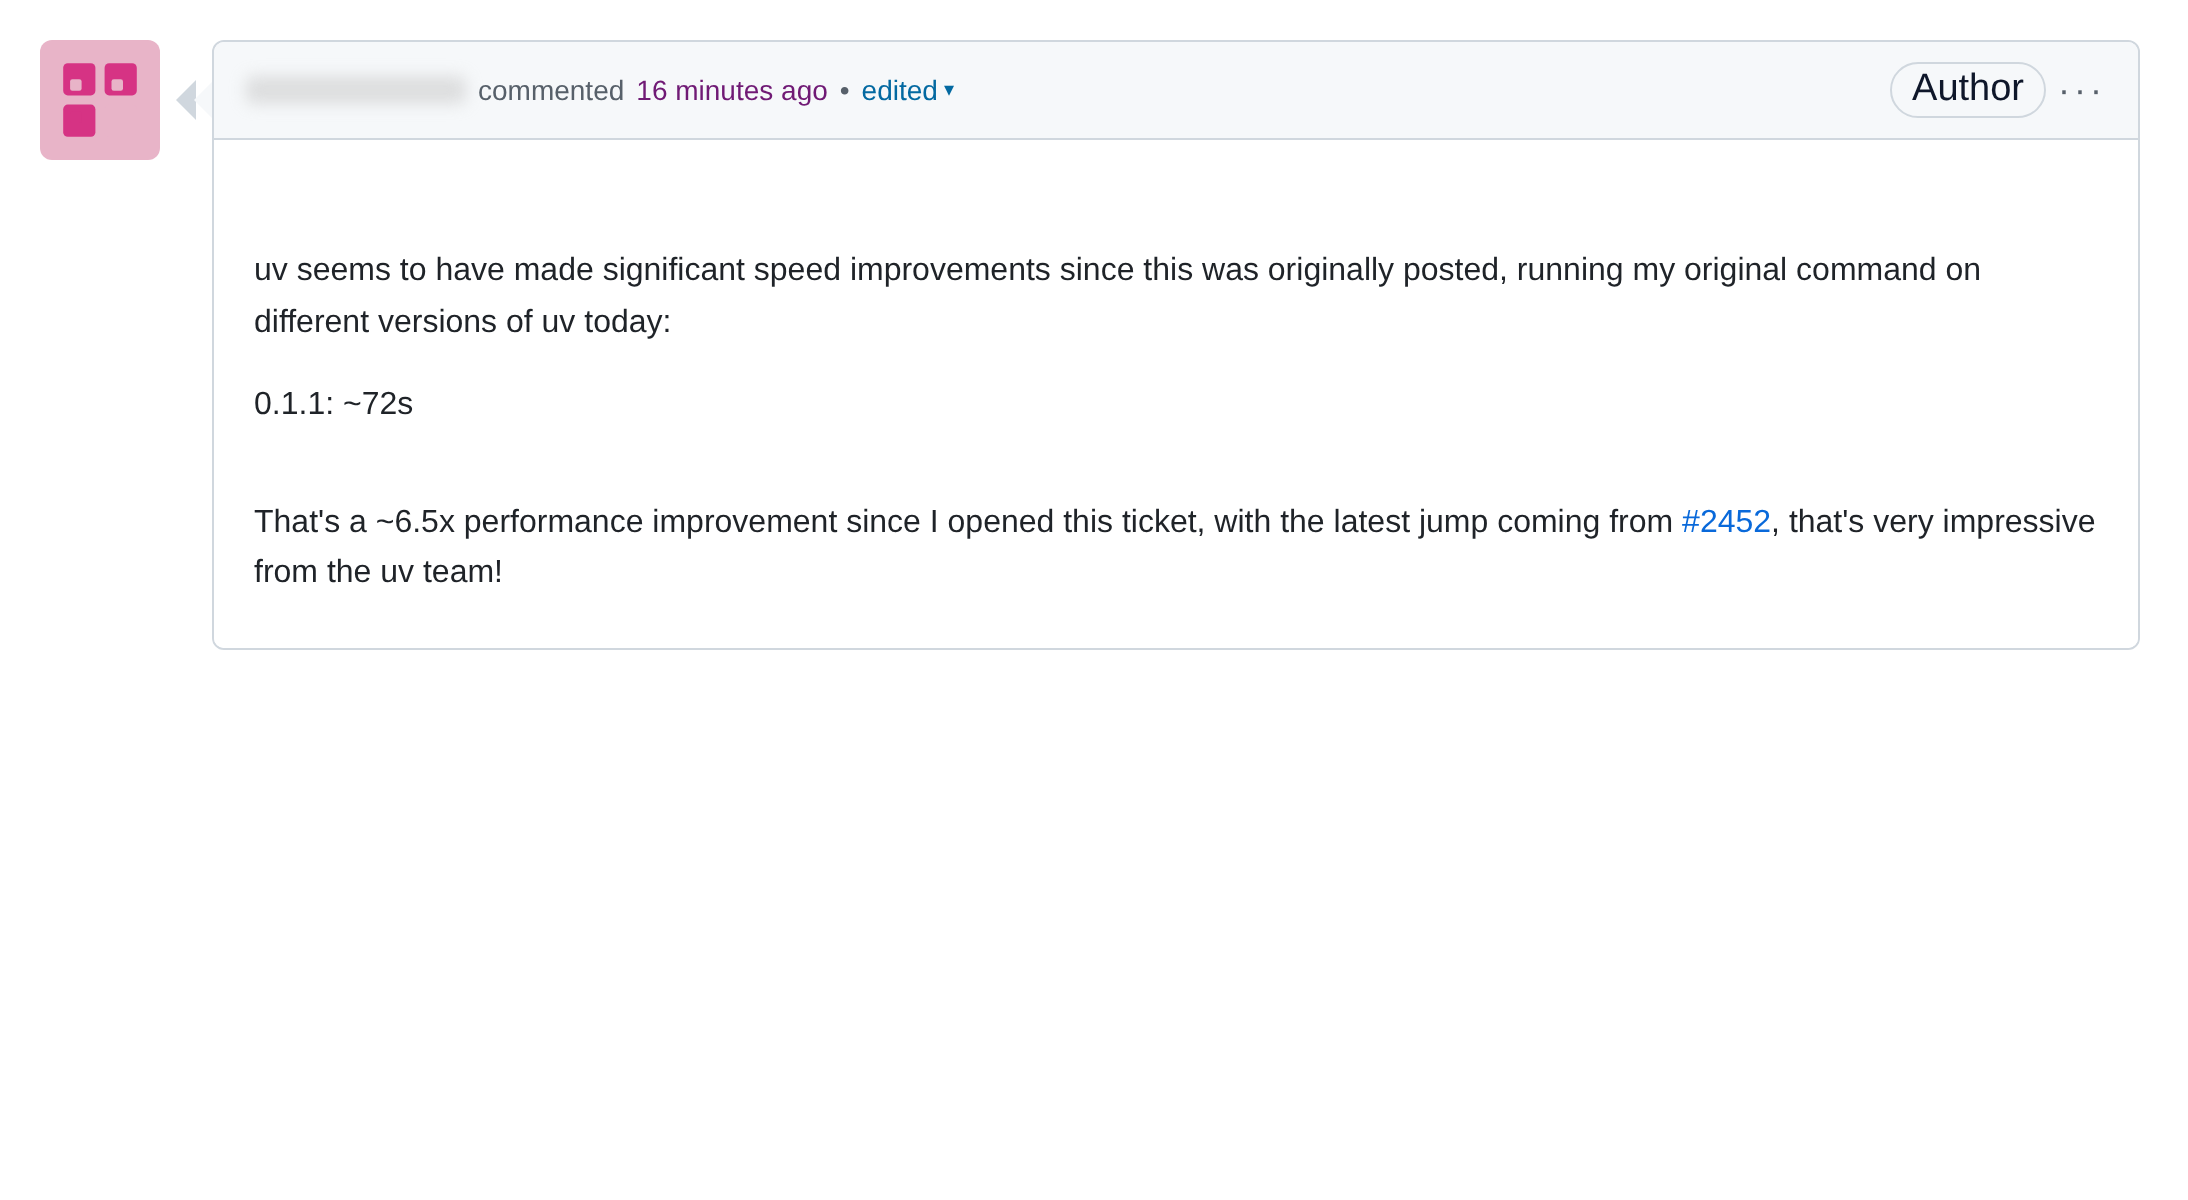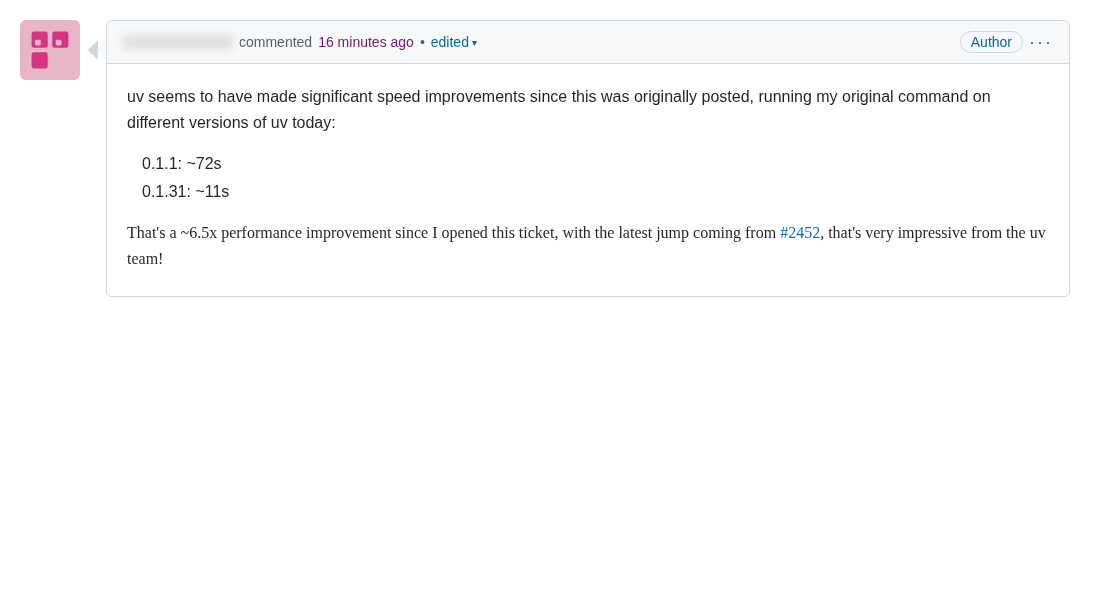--- a/index.html
+++ b/index.html
@@ -135,22 +135,22 @@
 
     .edited-badge .chevron {
       font-size: 10px;
     }
 
     .author-badge {
       display: inline-block;
       border: 1px solid #d0d7de;
       border-radius: 20px;
       padding: 2px 10px;
-      font-size: 14px;
-      color: #0369a1;
+      font-size: 19px;
+      color: #0f172a;
       background: transparent;
       font-weight: 400;
     }
 
     .more-options {
       font-size: 18px;
       color: #57606a;
       cursor: pointer;
       letter-spacing: 2px;
       margin-left: auto;
@@ -159,30 +159,29 @@
     .comment-body {
       background: #ffffff;
       padding: 20px 20px 24px 20px;
       font-size: 16px;
       line-height: 1.6;
       color: #1f2328;
     }
 
     .comment-body p {
       margin-bottom: 16px;
+      margin-top: 33px;
     }
 
     .comment-body p:last-child {
       margin-bottom: 0;
-      font-family: Liberation Serif, serif;
     }
 
     .comment-body .versions {
       margin-bottom: 16px;
-      margin-left: 15px;
     }
 
     .comment-body .version-line {
       display: block;
       margin-bottom: 2px;
     }
 
     .link {
       color: #0969da;
       text-decoration: none;
@@ -228,21 +227,20 @@
       </span>
       <span class="author-badge">Author</span>
       <span class="more-options">···</span>
     </div>
 
     <div class="comment-body">
       <p>uv seems to have made significant speed improvements since this was originally posted, running my original command on different versions of uv today:</p>
 
       <div class="versions">
         <span class="version-line">0.1.1: ~72s</span>
-        <span class="version-line">0.1.31: ~11s</span>
       </div>
 
       <p>
         <span>That's a ~6.5x performance improvement since I opened this ticket, with the latest jump coming from </span><a class="link" href="#2452">#2452</a><span>, that's very impressive from the uv team!</span>
       </p>
     </div>
   </div>
 </div>
 
 </body></html>

